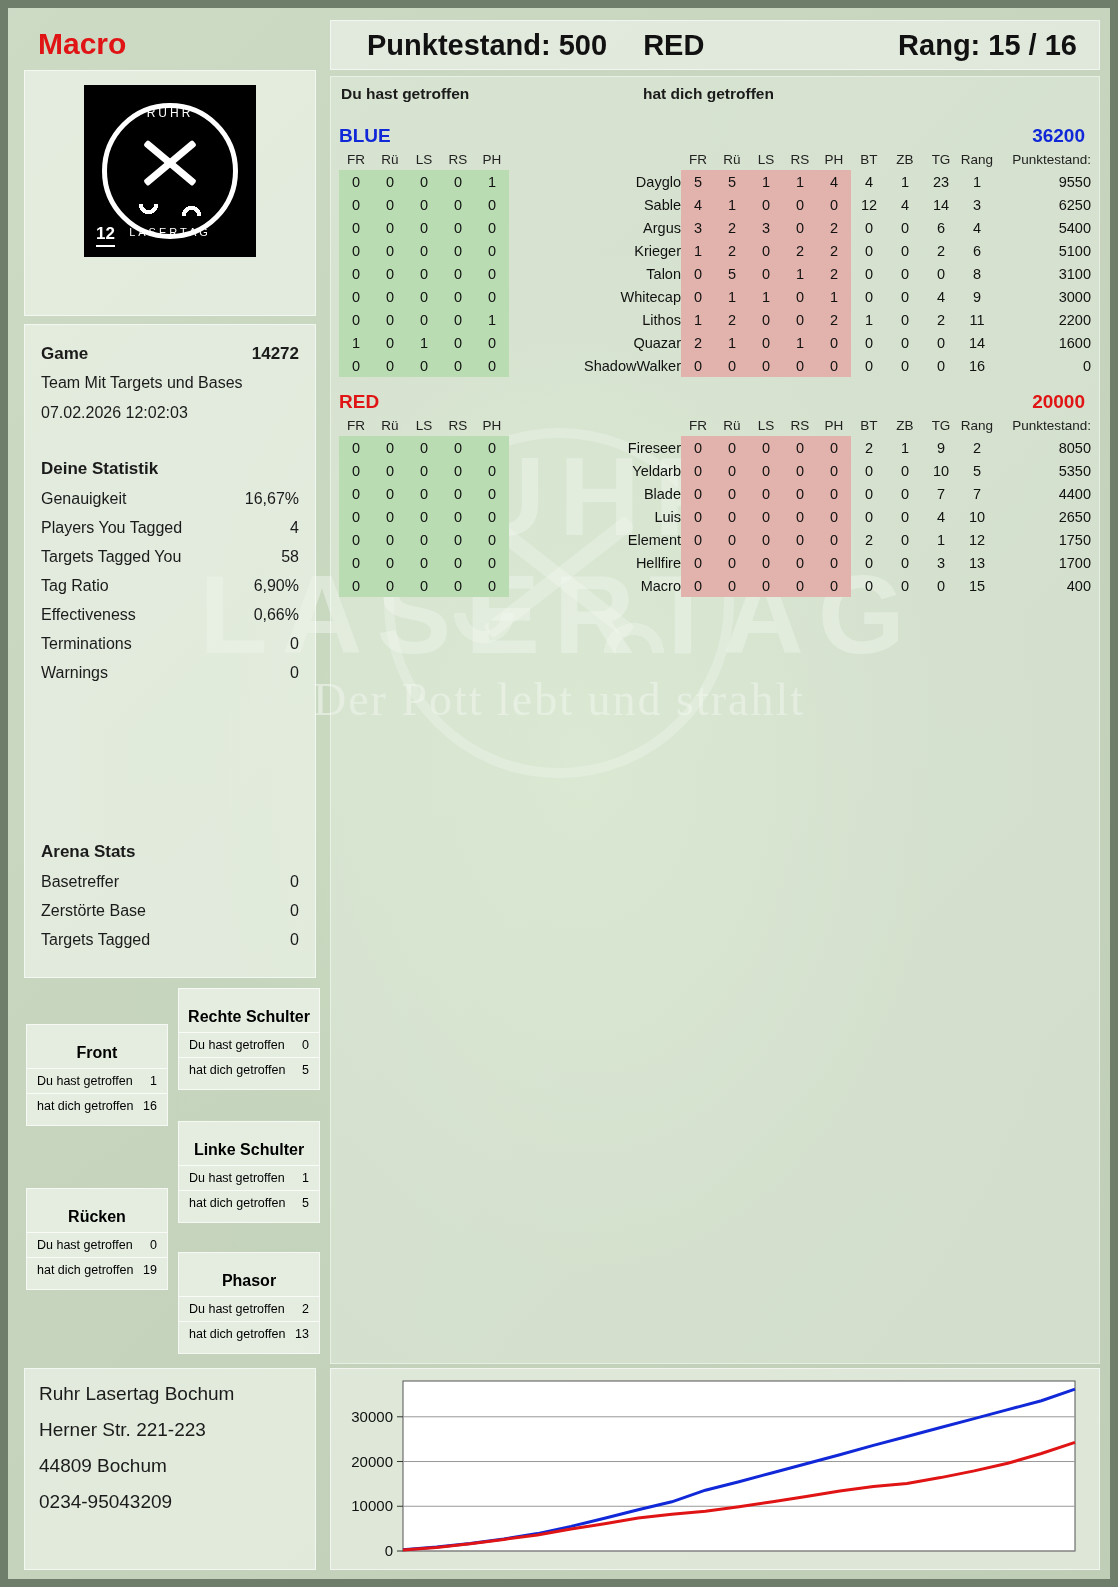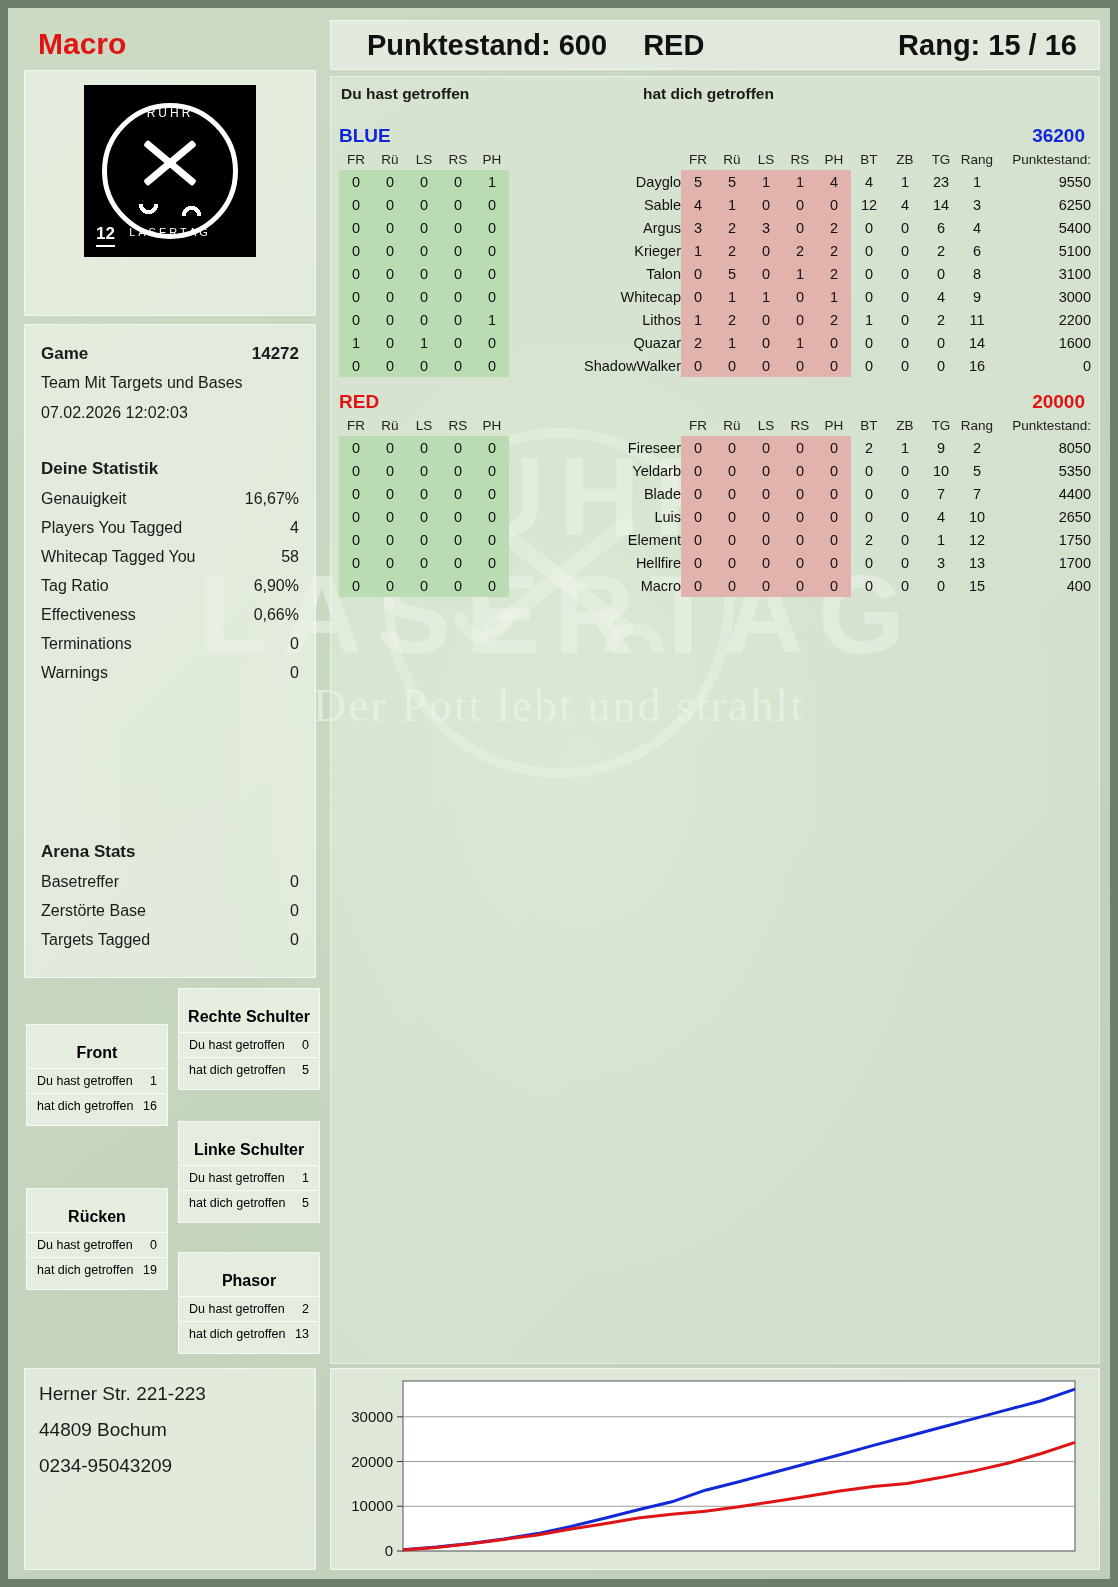--- a/index.html
+++ b/index.html
@@ -18,21 +18,21 @@
       linear-gradient(135deg, rgba(255,255,255,.10) 0%, rgba(0,0,0,.04) 100%);
     overflow:hidden;
   }
   
   .wm{
     position:absolute;left:0;right:0;top:430px;text-align:center;
     color:rgba(255,255,255,.38);
     pointer-events:none;user-select:none;
   }
   .wm .w1{font-size:112px;letter-spacing:14px;font-weight:bold;line-height:1.05;}
-  .wm .w2{font-size:46px;font-family:"Liberation Serif",serif;letter-spacing:2px;margin-top:6px;color:rgba(255,255,255,.45);}
+  .wm .w2{font-size:46px;font-family:"Liberation Serif",serif;letter-spacing:2px;color:rgba(255,255,255,.45);}
   .wmlogo{
     position:absolute;left:50%;top:420px;transform:translateX(-50%);
     width:330px;height:330px;border-radius:50%;
     border:10px solid rgba(255,255,255,.30);
     pointer-events:none;
   }
   .wmlogo:before,.wmlogo:after{
     content:"";position:absolute;left:50%;top:42%;width:180px;height:16px;
     background:rgba(255,255,255,.30);border-radius:4px;
   }
@@ -147,21 +147,21 @@
   <div class="wm">
     <div class="w1">RUHR</div>
     <div class="w1">LASERTAG</div>
     <div class="w2">Der Pott lebt und strahlt</div>
   </div>
 
   <div class="hdr-left">
     <div class="pname">Macro</div>
   </div>
   <div class="hdr-right">
-    <div class="score">Punktestand: 600</div>
+    <div class="score">Punktestand: 500</div>
     <div class="team-red">RED</div>
     <div class="rang">Rang: 15 / 16</div>
   </div>
 
   <div class="panel logo-panel">
     <div class="logo-box">
       <div class="logo-ring">
         <span class="logo-txt-top">RUHR</span>
         <span class="logo-wave"></span>
         <span class="logo-txt-bot">LASERTAG</span>
@@ -182,21 +182,21 @@
       <div class="sect">Deine Statistik</div>
       <div class="row">
           <span>Genauigkeit</span>
           <span>16,67%</span>
         </div>
       <div class="row">
           <span>Players You Tagged</span>
           <span>4</span>
         </div>
       <div class="row">
-          <span>Whitecap Tagged You</span>
+          <span>Targets Tagged You</span>
           <span>58</span>
         </div>
       <div class="row">
           <span>Tag Ratio</span>
           <span>6,90%</span>
         </div>
       <div class="row">
           <span>Effectiveness</span>
           <span>0,66%</span>
         </div>
@@ -636,20 +636,21 @@
               <td class="cn">0</td>
               <td class="cn">15</td>
               <td class="ptd">400</td>
             </tr>
           </tbody>
       </table>
     </div>
   </div>
 
   <div class="panel addr">
+    <div>Ruhr Lasertag Bochum</div>
     <div>Herner Str. 221-223</div>
     <div>44809 Bochum</div>
     <div>0234-95043209</div>
   </div>
 
   <div class="chart">
     <svg class="chartsvg" width="768" height="200" viewBox="0 0 768 200">
       <rect x="72" y="12" width="672" height="170" fill="#ffffff" stroke="#555" stroke-width="1"></rect>
       <g id="chart-grid">
           <line x1="72" x2="744" y1="182" y2="182" stroke="#999" stroke-width="1"></line>

